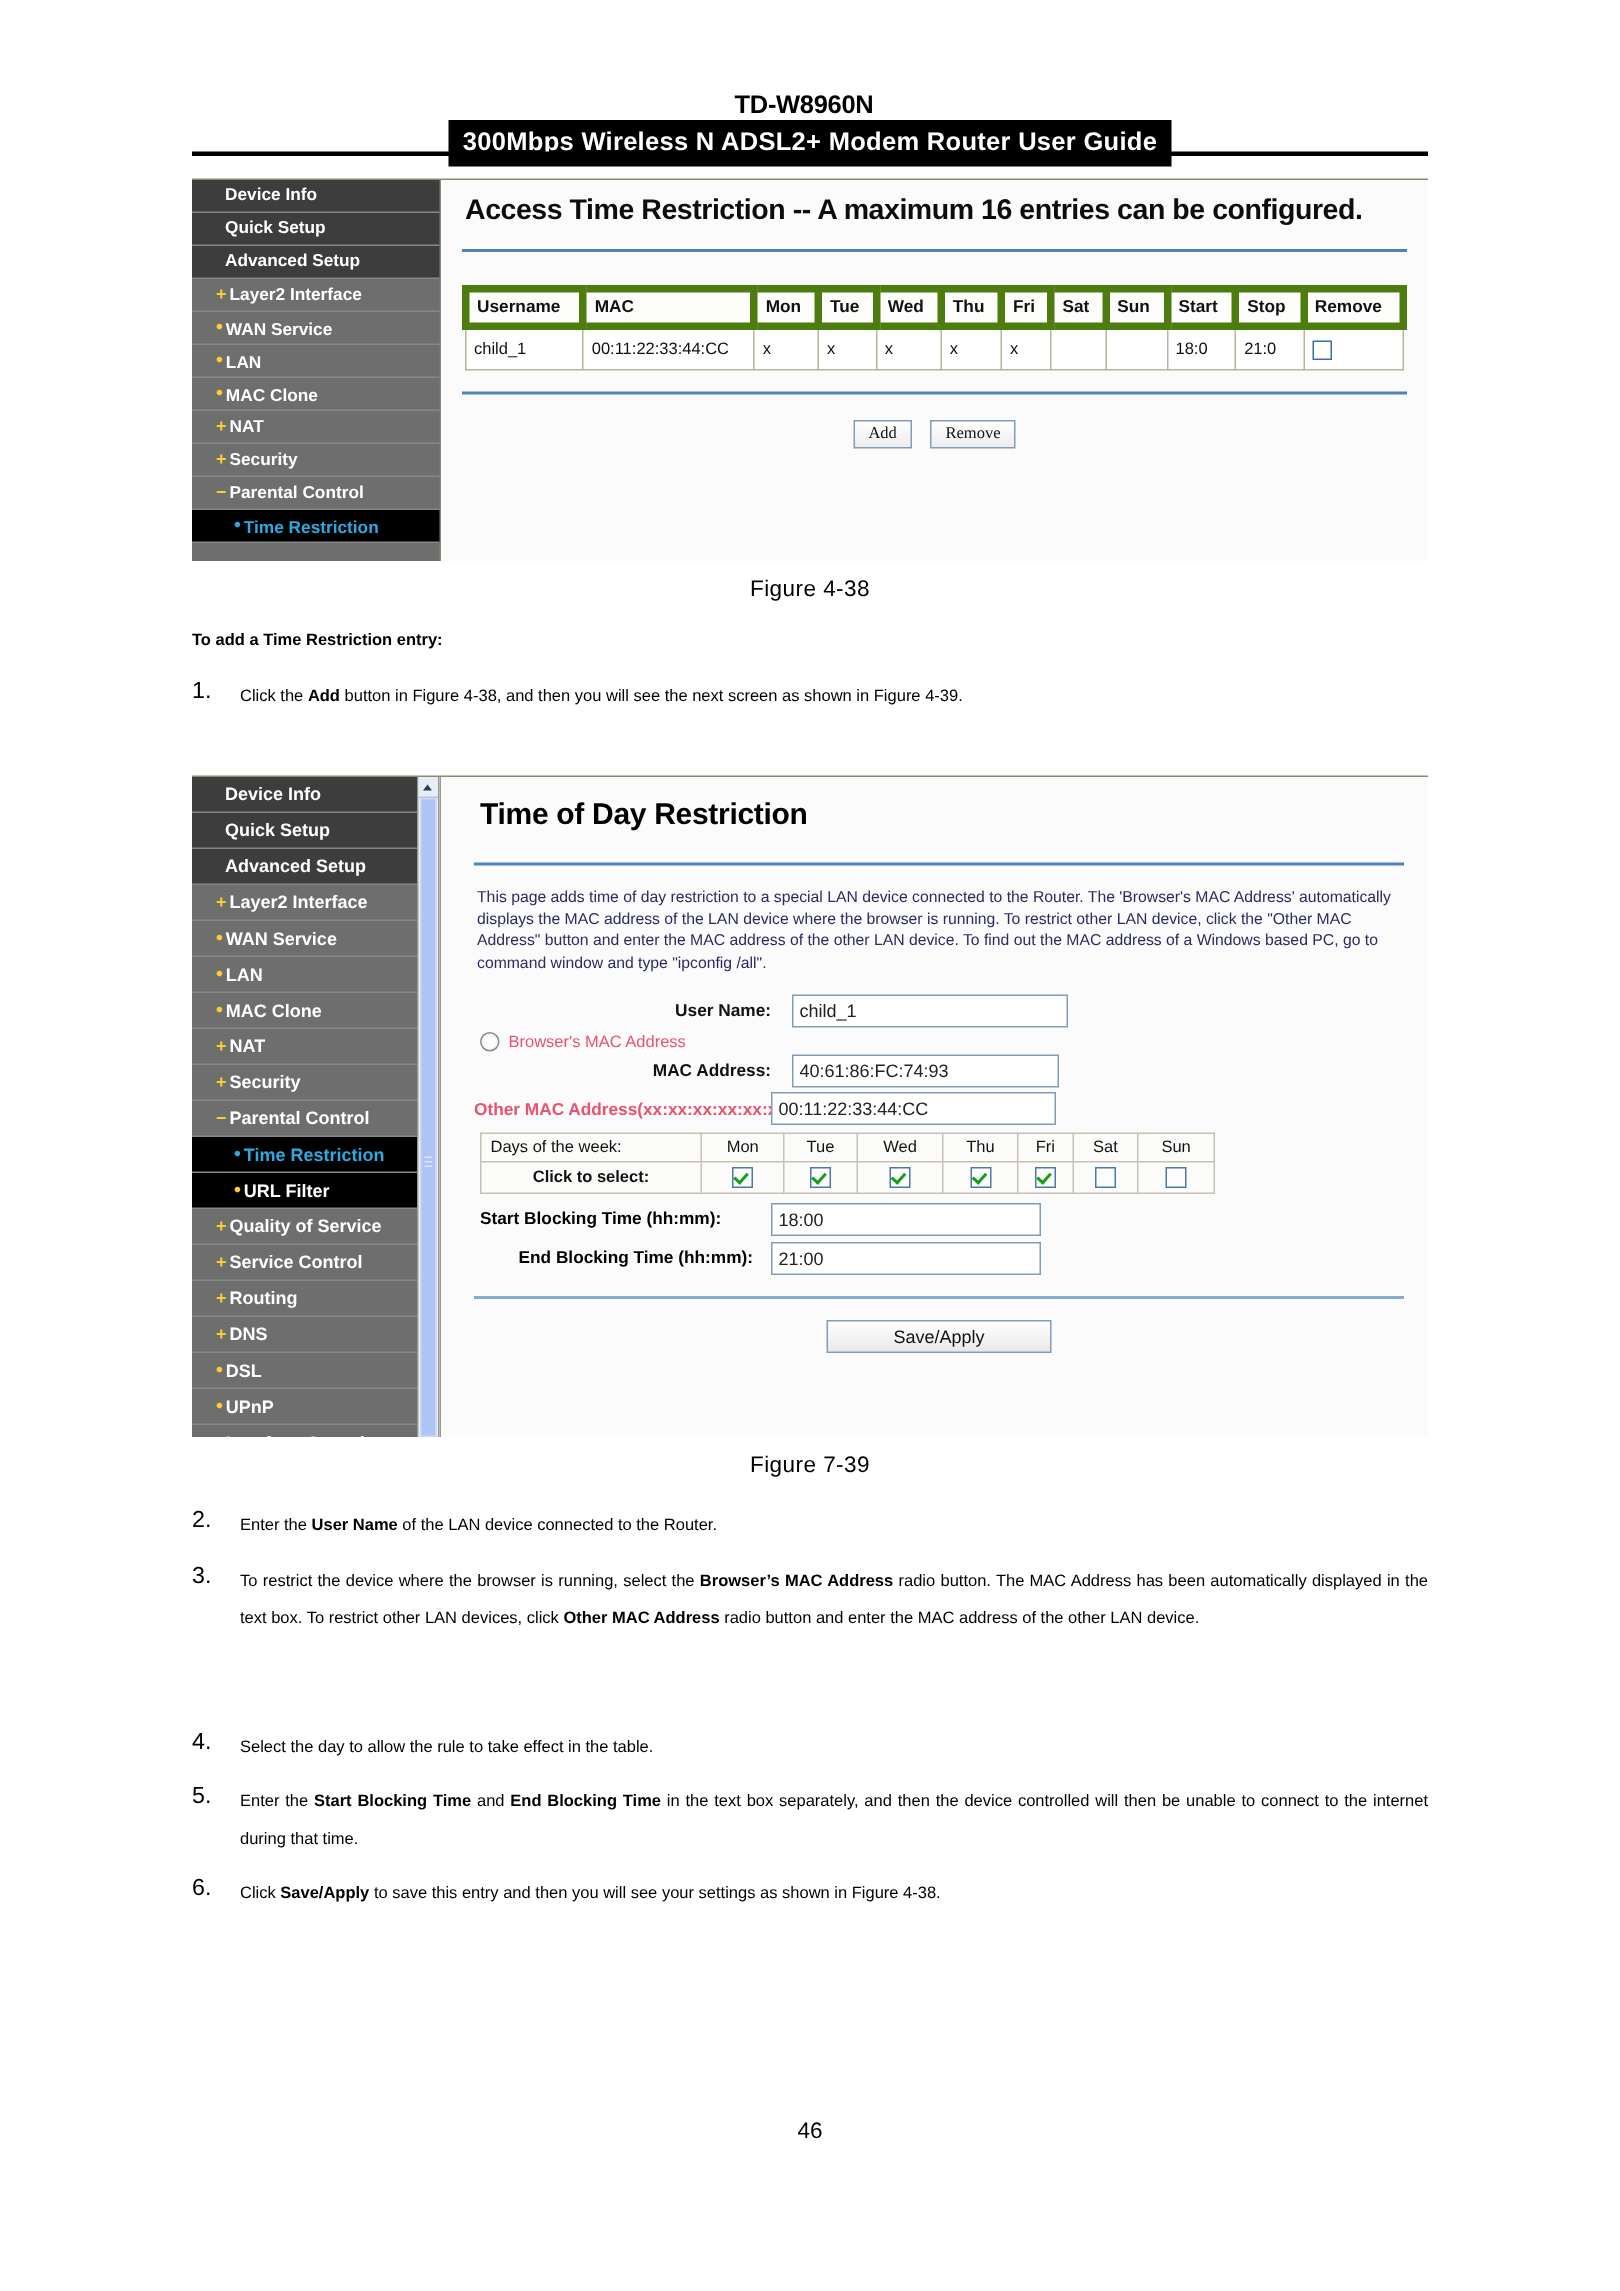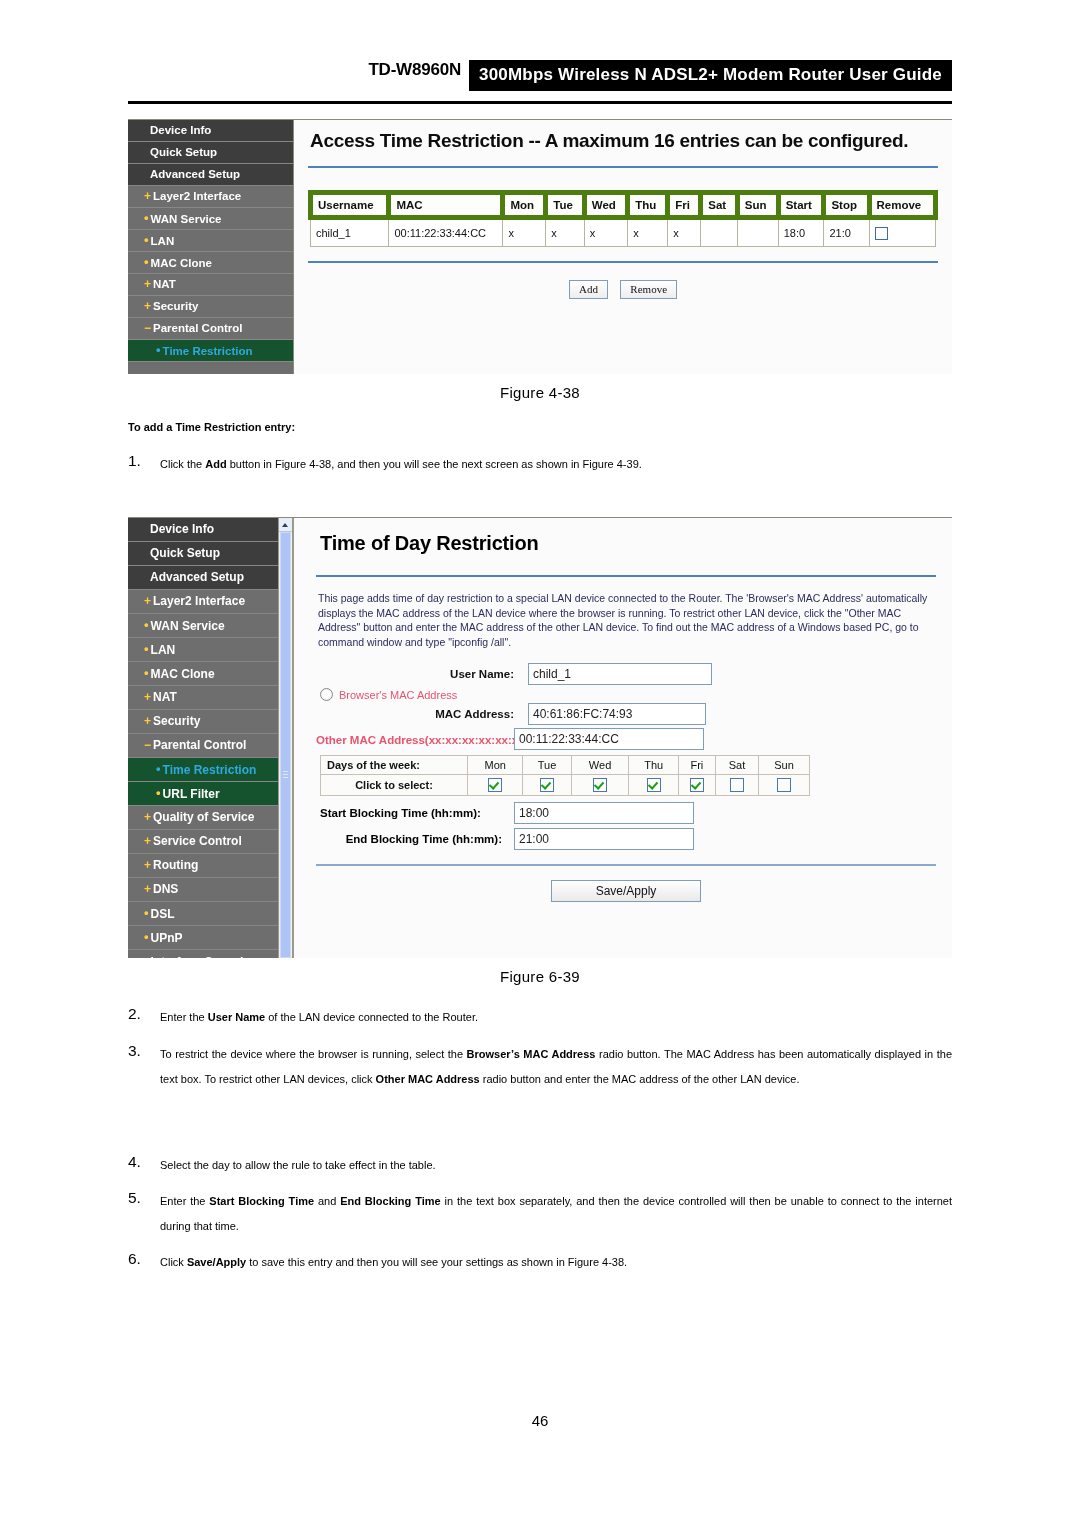--- a/index.html
+++ b/index.html
@@ -17,21 +17,22 @@
   }
 
   
   .page-header {
     position: absolute;
     left: 128px;
     top: 60px;
     width: 824px;
     display: flex;
     justify-content: flex-end;
-    align-items: flex-start;
+    align-items: center;
+    flex-direction: column;
   }
   .hdr-model {
     font-size: 17px;
     font-weight: bold;
     letter-spacing: -0.2px;
     padding-right: 8px;
     white-space: nowrap;
   }
   .hdr-title {
     background: #000;
@@ -79,21 +80,21 @@
   .nav-item.top {
     background: #3d3d3d;
     text-align: left;
     padding-left: 22px;
   }
   .nav-item.sub {
     background: #6e6e6e;
     padding-left: 16px;
   }
   .nav-item.sub2 {
-    background: #14532d;
+    background: #000000;
     padding-left: 28px;
   }
   .nav-bullet {
     color: #ffcc33;
     font-weight: bold;
     display: inline-block;
     margin-right: 2px;
   }
   .nav-bullet.plus { font-size: 12px; }
   .nav-bullet.dot  { font-size: 13px; position: relative; top: -1px; }
@@ -362,21 +363,21 @@
     border: 1px solid #c8c0b4;
     font-size: 11px;
     text-align: center;
     padding: 3px 0;
     background: #fbfbf9;
     color: #111;
     font-weight: normal;
   }
   .days-table td.lbl, .days-table th.lbl {
     width: 140px;
-    font-weight: bold;
+    font-weight: normal;
     text-align: left;
     padding-left: 6px;
     color: #111;
   }
   .days-table td.lbl2 {
     text-align: center;
     font-weight: bold;
     padding-left: 0;
   }
   .day-head { font-weight: normal; }
@@ -605,21 +606,21 @@
       </div>
 
       <div class="p2-rule2"></div>
       <div class="save-row">
         <span class="save-btn">Save/Apply</span>
       </div>
     </div>
   </div>
 </div>
 
-<div class="figcap" style="top:968px;">Figure 6-39</div>
+<div class="figcap" style="top:968px;">Figure 7-39</div>
 
 <div class="li-num" style="left:128px; top:1005px;">2.</div>
 <div class="bodyline just" style="left:160px; top:1005px; width:792px;" id="step2-text"><span>Enter the </span><span class="bold">User Name</span><span> of the LAN device connected to the Router.</span></div>
 
 <div class="li-num" style="left:128px; top:1042px;">3.</div>
 <div class="bodyline just" style="left:160px; top:1042px; width:792px;" id="step3-text"><span>To restrict the device where the browser is running, select the </span><span class="bold">Browser’s MAC Address</span><span> radio button. The MAC Address has been automatically displayed in the text box. To restrict other LAN devices, click </span><span class="bold">Other MAC Address</span><span> radio button and enter the MAC address of the other LAN device.</span></div>
 
 <div class="li-num" style="left:128px; top:1153px;">4.</div>
 <div class="bodyline just" style="left:160px; top:1153px; width:792px;" id="step4-text"><span>Select the day to allow the rule to take effect in the table.</span></div>
 

